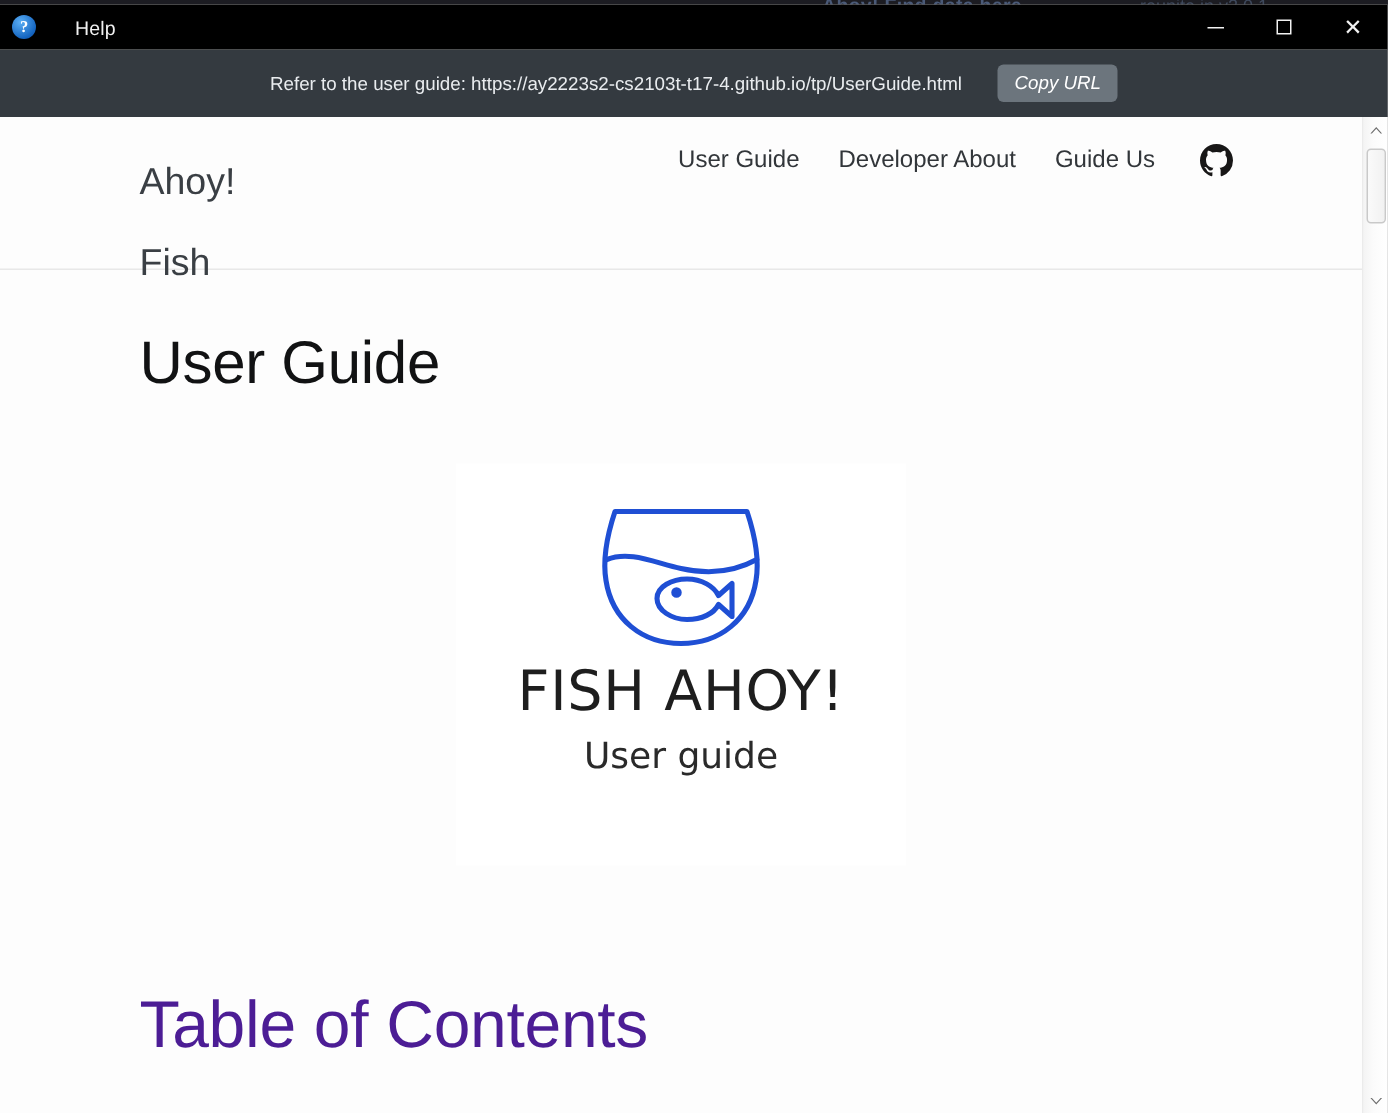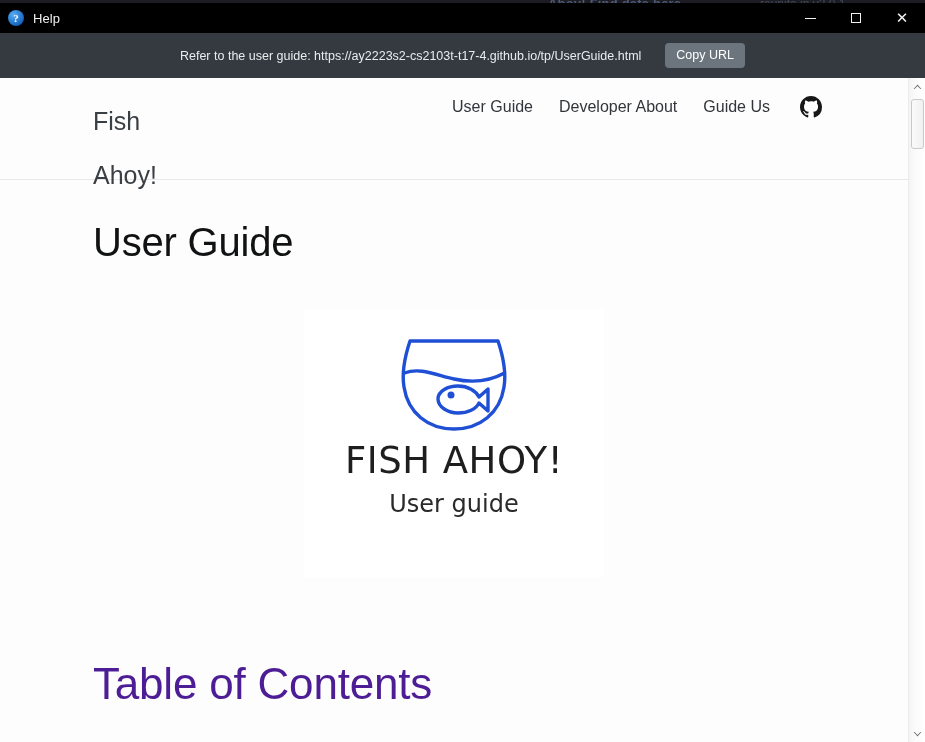--- a/index.html
+++ b/index.html
@@ -71,21 +71,21 @@
     border-radius: 50%;
     background: radial-gradient(circle at 35% 30%, #5aaef5 0%, #1565c0 70%, #0d47a1 100%);
     color: #ffffff;
     font-size: 11px;
     font-weight: bold;
     line-height: 16px;
     text-align: center;
     font-family: "Liberation Serif", serif;
   }
   #window-title {
-    margin-left: 9px;
+    margin-left: 26px;
     color: #f0f0f0;
     font-size: 13px;
     letter-spacing: .1px;
   }
   #window-controls {
     position: absolute;
     right: 0; top: 0;
     height: 30px;
     display: flex;
   }
@@ -121,20 +121,21 @@
   }
   #copy-url-button {
     background: #6c757d;
     color: #ffffff;
     border: none;
     border-radius: 4px;
     padding: 5px 11px 6px;
     font-size: 12.5px;
     font-family: "Liberation Sans", sans-serif;
     cursor: pointer;
+    font-style: italic;
   }
 
   
   #page-area {
     flex: 1 1 auto;
     display: flex;
     min-height: 0;
     background: #fdfdfd;
   }
   #page-scroll {
@@ -328,22 +329,22 @@
     <div id="url-banner-text">Refer to the user guide: https://ay2223s2-cs2103t-t17-4.github.io/tp/UserGuide.html</div>
     <button id="copy-url-button">Copy URL</button>
   </div>
 
   <div id="page-area">
 
     <div id="page-scroll">
 
       <div id="site-header">
         <div id="site-brand">
+          <span>Ahoy!</span>
           <span>Fish</span>
-          <span>Ahoy!</span>
         </div>
 
         <nav id="site-nav">
           <a class="nav-link">User Guide</a>
           <a class="nav-link">Developer About</a>
           <a class="nav-link">Guide Us</a>
           <a id="github-icon-link">
             <svg width="22" height="22" viewBox="0 0 16 16" aria-hidden="true">
               <path fill="#181717" d="M8 0C3.58 0 0 3.58 0 8c0 3.54 2.29 6.53 5.47 7.59.4.07.55-.17.55-.38
                 0-.19-.01-.82-.01-1.49-2.01.37-2.53-.49-2.69-.94-.09-.23-.48-.94-.82-1.13-.28-.15-.68-.52-.01-.53.63-.01

